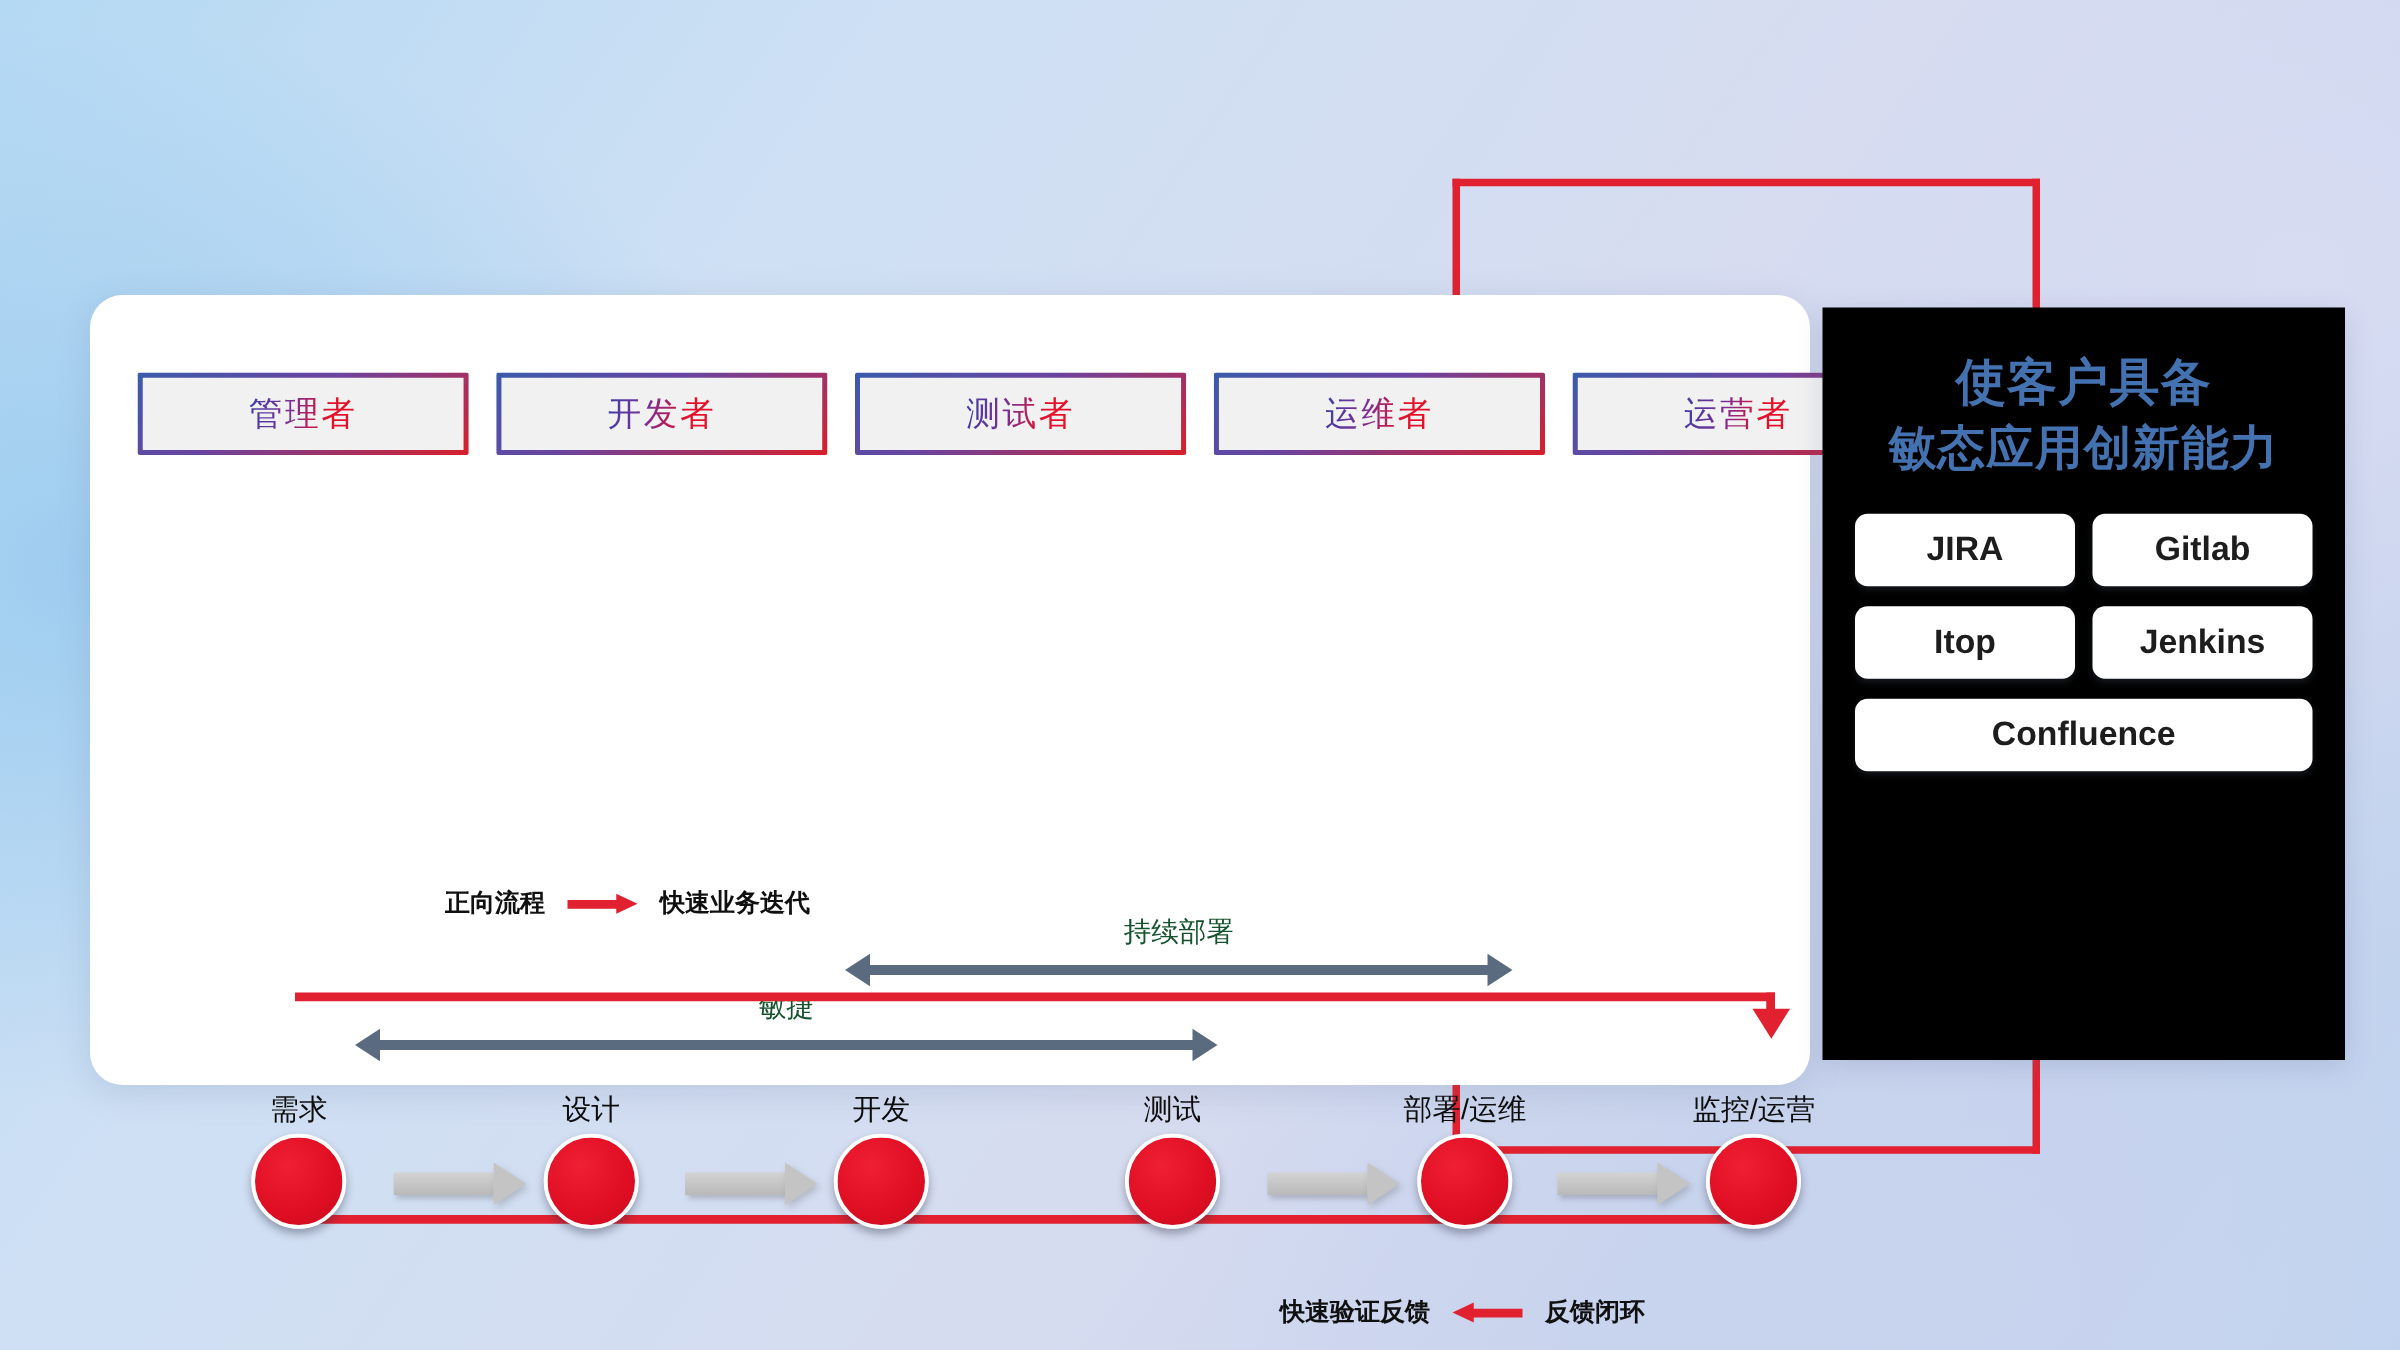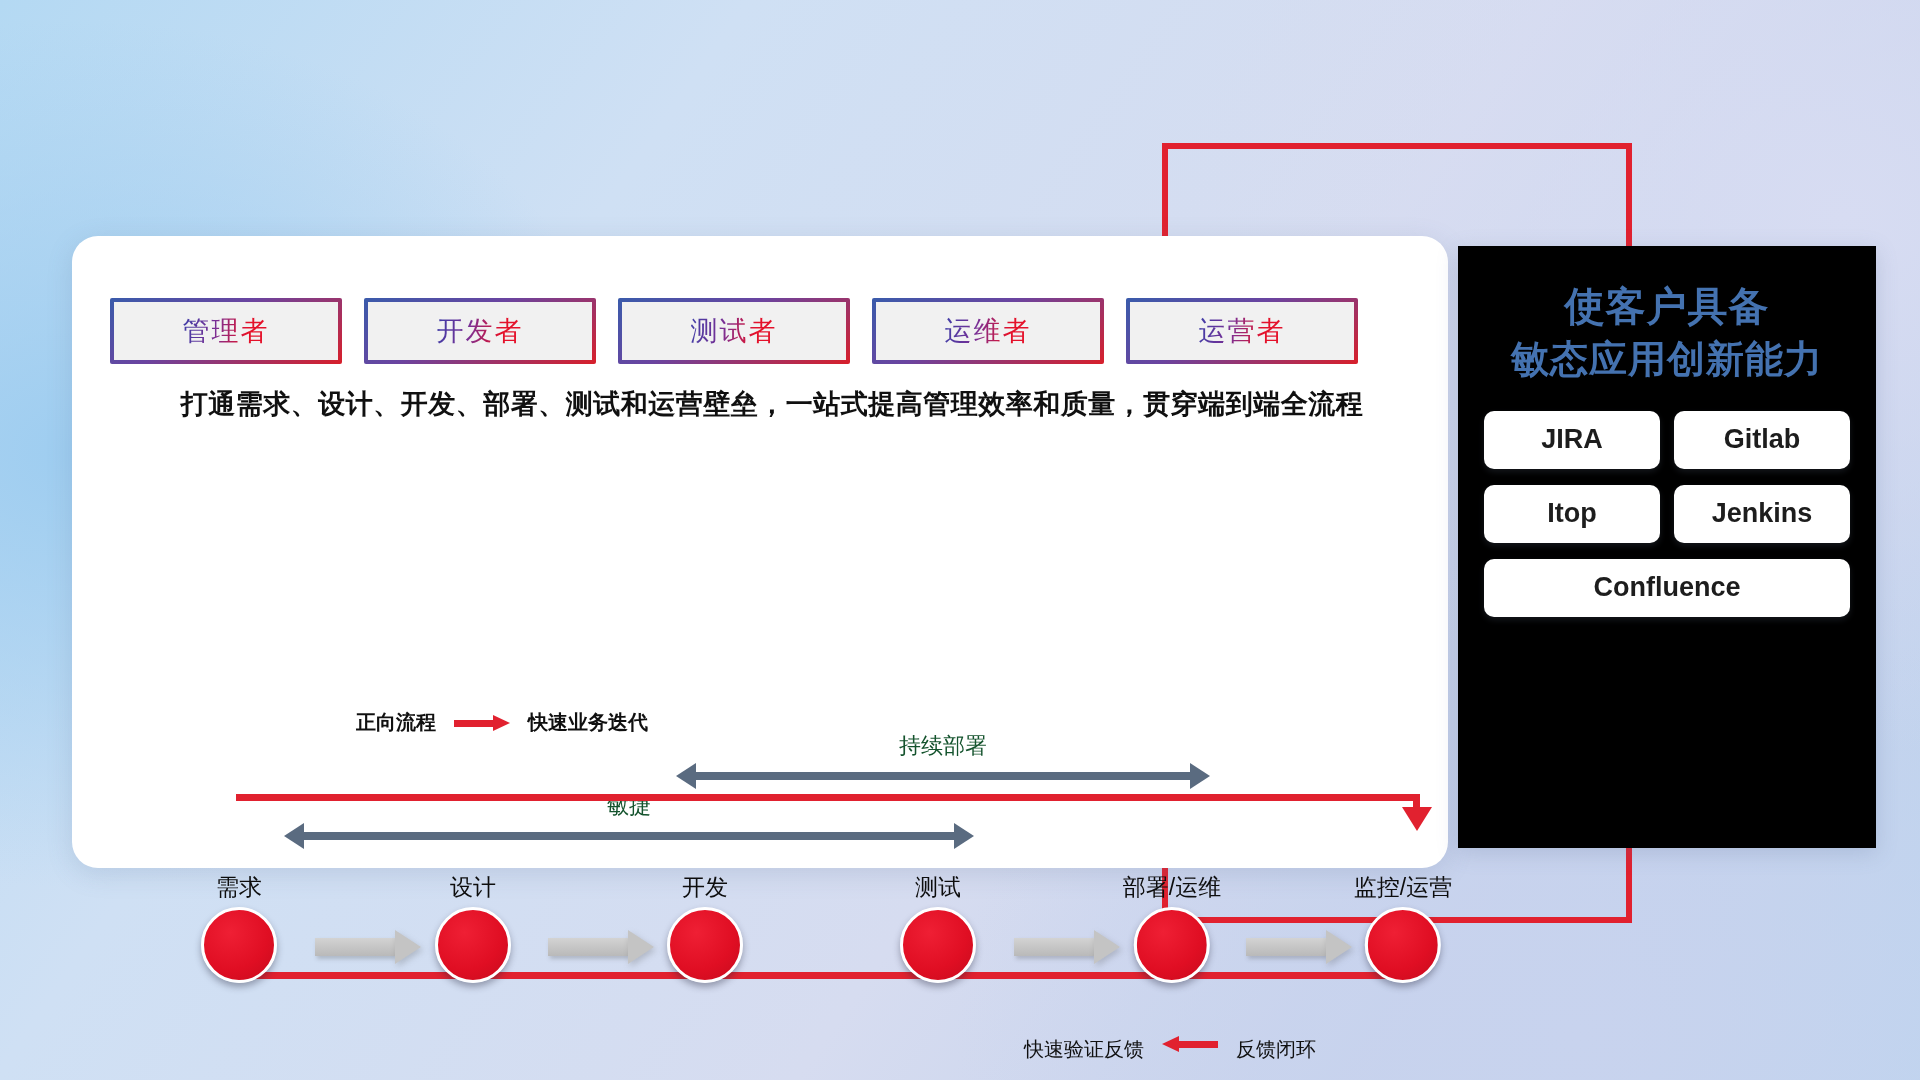--- a/index.html
+++ b/index.html
@@ -27,21 +27,21 @@
   
   .card{
     position:absolute;left:72px;top:236px;width:1376px;height:632px;
     background:#ffffff;border-radius:26px;
     box-shadow:0 6px 26px rgba(90,110,150,.18);
   }
 
   
   .roles{position:absolute;left:38px;top:62px;display:flex;gap:22px;}
   .role{
-    width:232px;height:66px;border-radius:2px;
+    width:265px;height:66px;border-radius:2px;
     background:#f1f1f1;
     display:flex;align-items:center;justify-content:center;
     position:relative;
     padding:2px;
     background-image:linear-gradient(#f1f1f1,#f1f1f1),
                      linear-gradient(150deg,#3a5bab 0%, #6a44a0 42%, #d81f2a 100%);
     background-origin:border-box;background-clip:content-box,border-box;
     border:2px solid transparent;
     box-sizing:border-box;
   }
@@ -57,22 +57,22 @@
     position:absolute;left:50px;top:150px;width:1300px;text-align:center;
     font-size:27px;font-weight:bold;color:#101010;letter-spacing:.5px;
   }
 
   
   .legend-fwd{
     position:absolute;left:284px;top:473px;display:flex;align-items:center;gap:18px;
     font-size:20px;font-weight:bold;color:#101010;
   }
   .legend-fb{
-    position:absolute;left:952px;top:800px;display:flex;gap:18px;
-    font-size:20px;font-weight:normal;color:#101010;
+    position:absolute;left:952px;top:800px;display:flex;align-items:center;gap:18px;
+    font-size:20px;font-weight:bold;color:#101010;
   }
   .arr-red{position:relative;width:56px;height:16px;}
   .arr-red .bar{position:absolute;top:5px;left:0;width:40px;height:7px;background:#e1212f;}
   .arr-red .head{
     position:absolute;top:0;right:0;width:0;height:0;
     border-top:8px solid transparent;border-bottom:8px solid transparent;
     border-left:17px solid #e1212f;
   }
   .arr-red.left .bar{left:16px;}
   .arr-red.left .head{left:0;right:auto;
@@ -169,21 +169,20 @@
       <span>测试者</span>
     </div>
     <div class="role">
       <span>运维者</span>
     </div>
     <div class="role">
       <span>运营者</span>
     </div>
   </div>
 
-  <div class="headline">打通需求、设计、开发、部署、测试和运营壁垒，一站式提高管理效率和质量，贯穿端到端全流程</div>
 
   <div class="legend-fwd">
     <span>正向流程</span>
     <span class="arr-red">
       <span class="bar"></span>
         <span class="head"></span>
     </span>
     <span>快速业务迭代</span>
   </div>
 

